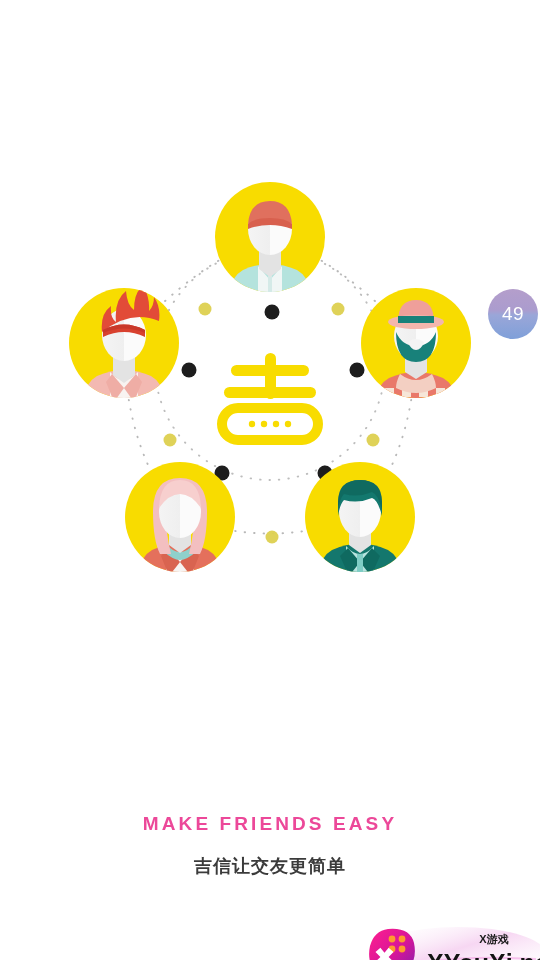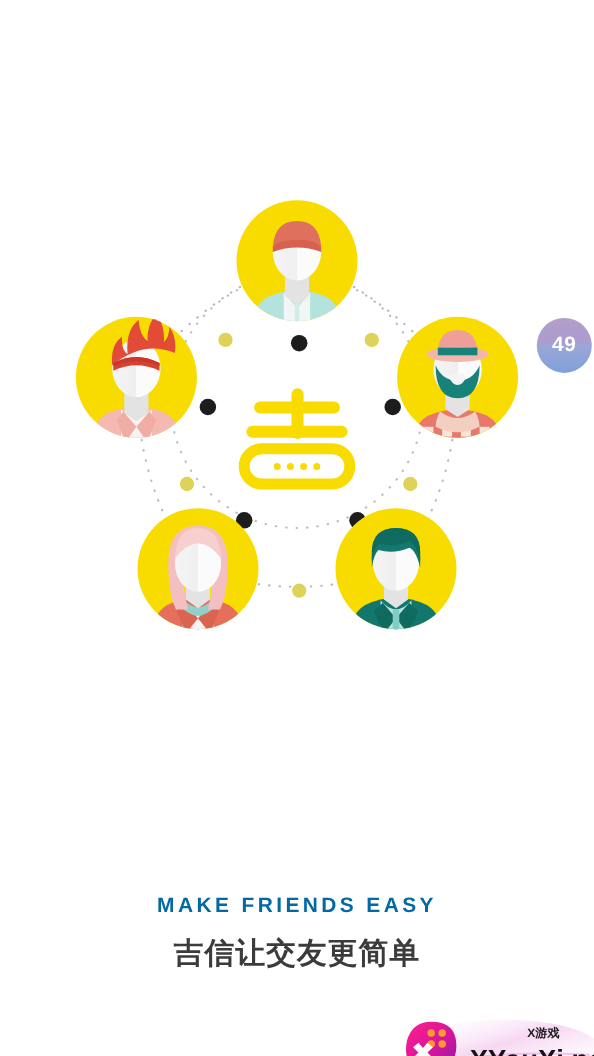--- a/index.html
+++ b/index.html
@@ -15,33 +15,33 @@
   
   .hero{position:absolute;left:0;top:150px;width:540px;height:470px;}
   .hero-svg{position:absolute;left:0;top:0;width:540px;height:470px;}
 
   
   .badge{
     position:absolute;left:488px;top:289px;width:50px;height:50px;
     border-radius:50%;
     background:linear-gradient(180deg,#b49ecb 0%,#ab9cce 42%,#9aa6d8 52%,#7fa0d9 100%);
     display:flex;align-items:center;justify-content:center;
-    color:#ffffff;font-size:19px;font-weight:700;
+    color:#ffffff;font-size:19px;font-weight:400;
     letter-spacing:.5px;
     box-shadow:0 0 0 0 rgba(0,0,0,0);
   }
 
   
   .tagline{position:absolute;left:0;top:810px;width:540px;text-align:center;}
   .tagline-en{
-    color:#0369a1;font-size:19px;font-weight:bold;
+    color:#ec4899;font-size:19px;font-weight:bold;
     letter-spacing:3.1px;line-height:28px;white-space:nowrap;
   }
   .tagline-cn{
-    color:#3b3b3b;font-size:27px;font-weight:bold;
+    color:#3b3b3b;font-size:18px;font-weight:bold;
     letter-spacing:1px;line-height:44px;margin-top:6px;white-space:nowrap;
   }
 
   
   .watermark{position:absolute;left:366px;top:923px;width:174px;height:63px;}
   .wm-svg{position:absolute;left:0;top:0;width:174px;height:63px;}
 </style>
 </head>
 <body>
 

